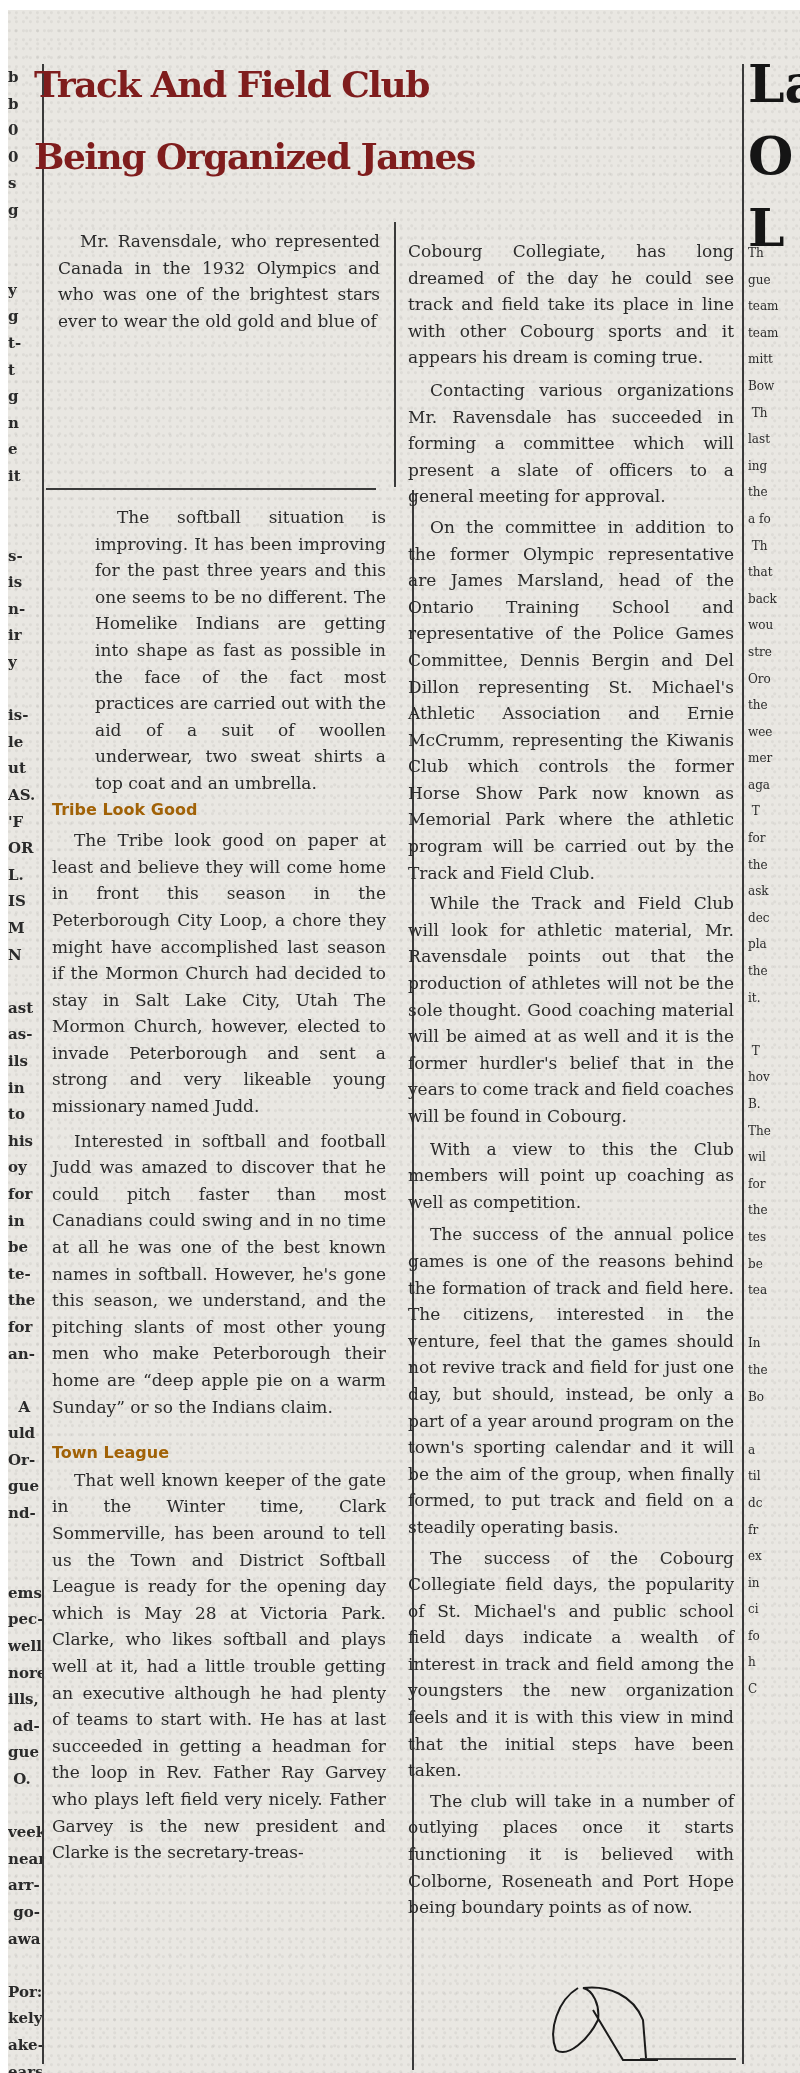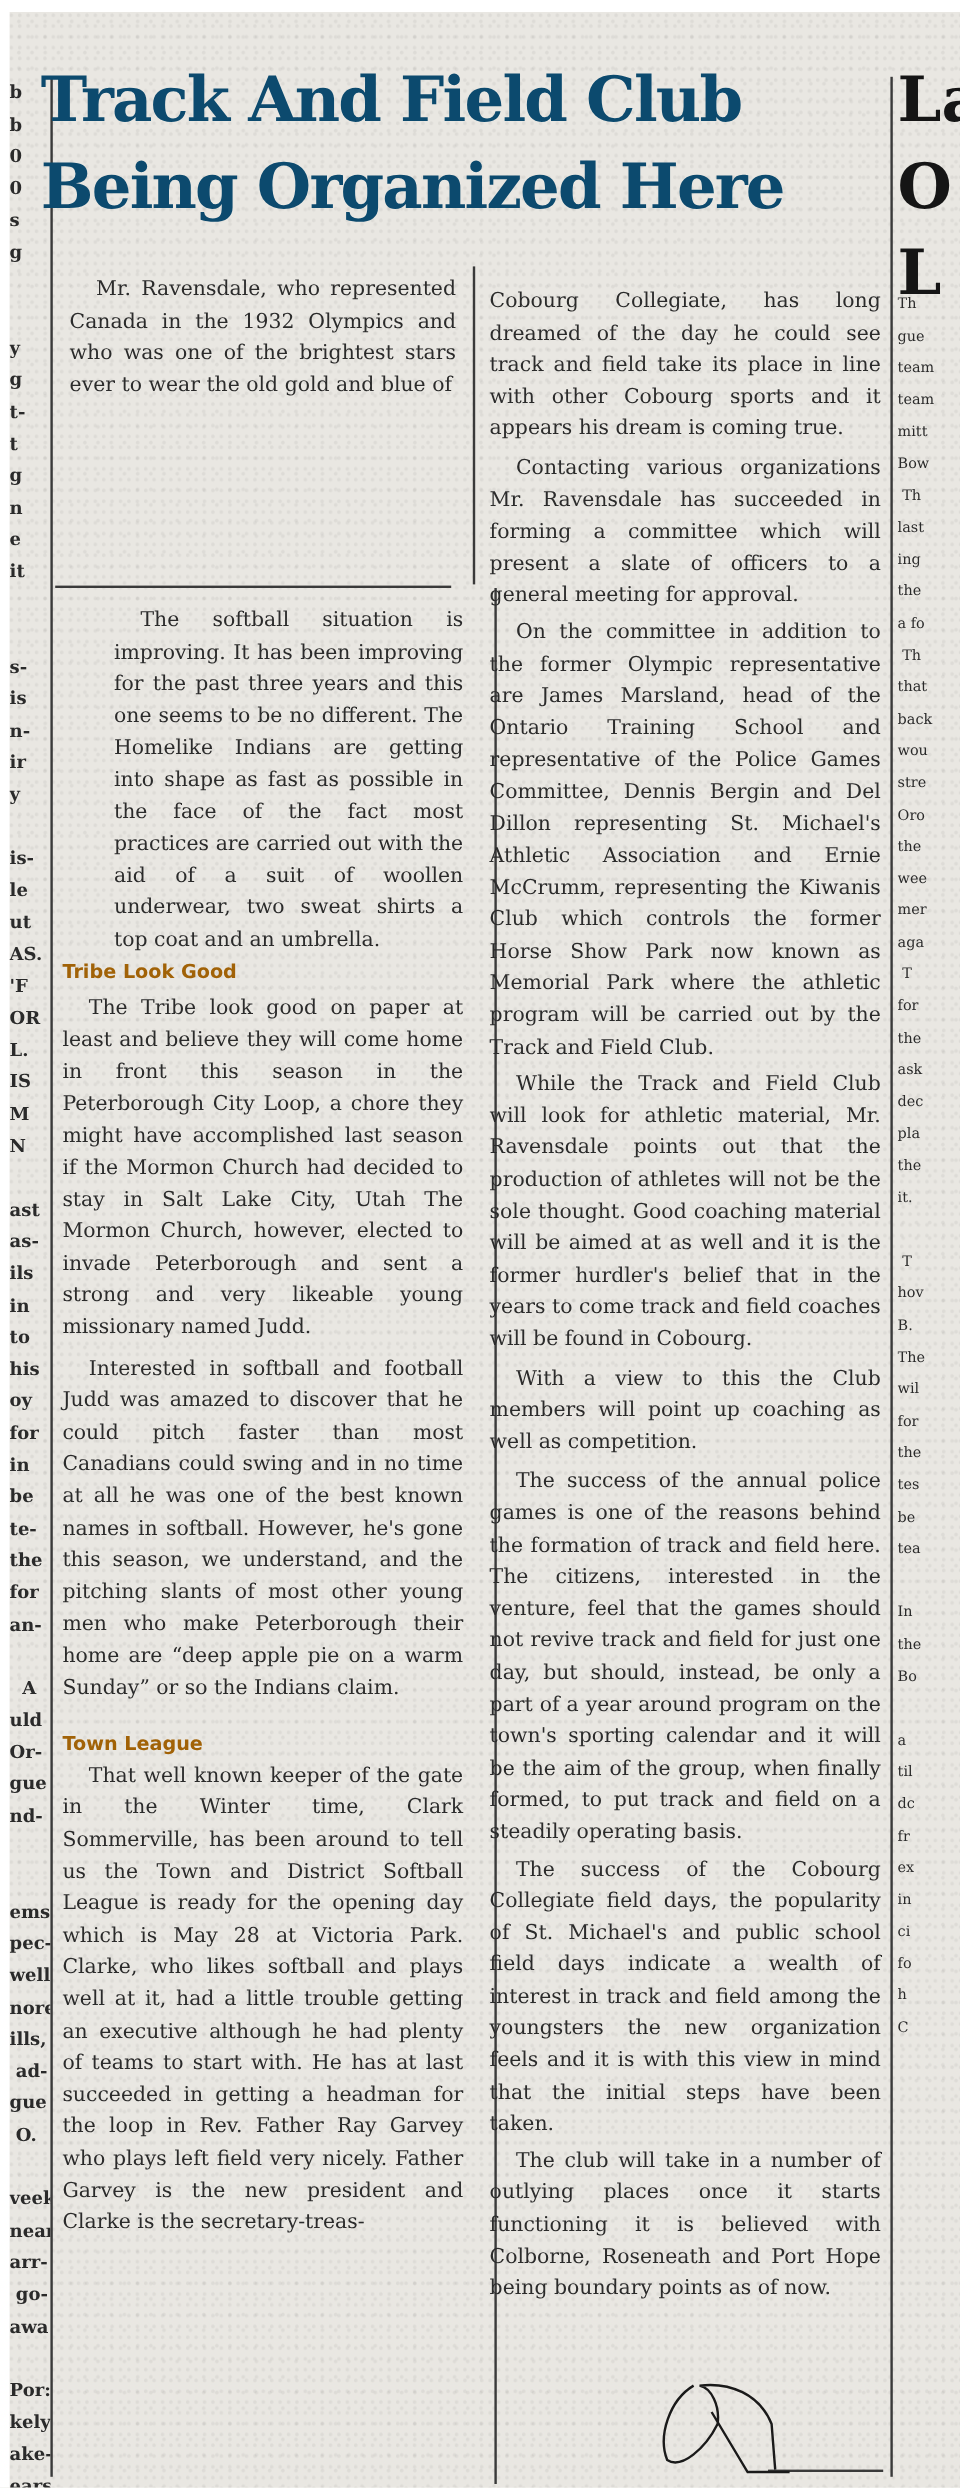--- a/index.html
+++ b/index.html
@@ -17,22 +17,22 @@
       background-size:7px 9px, 11px 13px;
     }
     .rule-v { position:absolute; background:#3a3a3a; width:2px; }
     .rule-h { position:absolute; background:#3a3a3a; height:2px; }
     .edge-col {
       position:absolute; font-family:"DejaVu Serif", serif; font-size:12px; line-height:26.6px;
       color:#2a2a2a; font-weight:bold; white-space:pre; overflow:hidden;
     }
     .headline {
       position:absolute; left:34px; top:48px; width:700px;
-      font-family:"DejaVu Serif", serif; font-weight:900; color:#0c4a6e;
-      font-size:52px; line-height:72px; letter-spacing:-1.5px;
+      font-family:"DejaVu Serif", serif; font-weight:900; color:#7f1d1d;
+      font-size:36px; line-height:72px; letter-spacing:-1.5px;
     }
     .headline div { white-space:nowrap; }
     .right-head {
       position:absolute; left:748px; top:48px; width:52px; overflow:hidden;
       font-family:"DejaVu Serif", serif; font-weight:900; color:#151515;
       font-size:52px; line-height:72px;
     }
     .col {
       position:absolute; font-family:"DejaVu Serif", serif; color:#2b2b2b;
       font-size:17px; line-height:26.6px; text-align:justify;
@@ -138,21 +138,21 @@
 <div class="rule-v" style="left:42px; top:64px; height:2000px;"></div>
 <div class="rule-v" style="left:394px; top:222px; height:265px;"></div>
 <div class="rule-v" style="left:412px; top:490px; height:1580px;"></div>
 <div class="rule-v" style="left:742px; top:64px; height:2000px;"></div>
 
 <div class="rule-h" style="left:46px; top:488px; width:330px;"></div>
 <div class="rule-h" style="left:640px; top:2058px; width:96px;"></div>
 
 <div class="headline">
   <div>Track And Field Club</div>
-  <div>Being Organized Here</div>
+  <div>Being Organized James</div>
 </div>
 
 <div class="right-head">
   <div>La</div>
   <div>O</div>
   <div>L</div>
 </div>
 
 <div class="edge-col" style="left:748px; top:240px; width:52px; height:1480px; font-weight:normal;">Th
 gue

